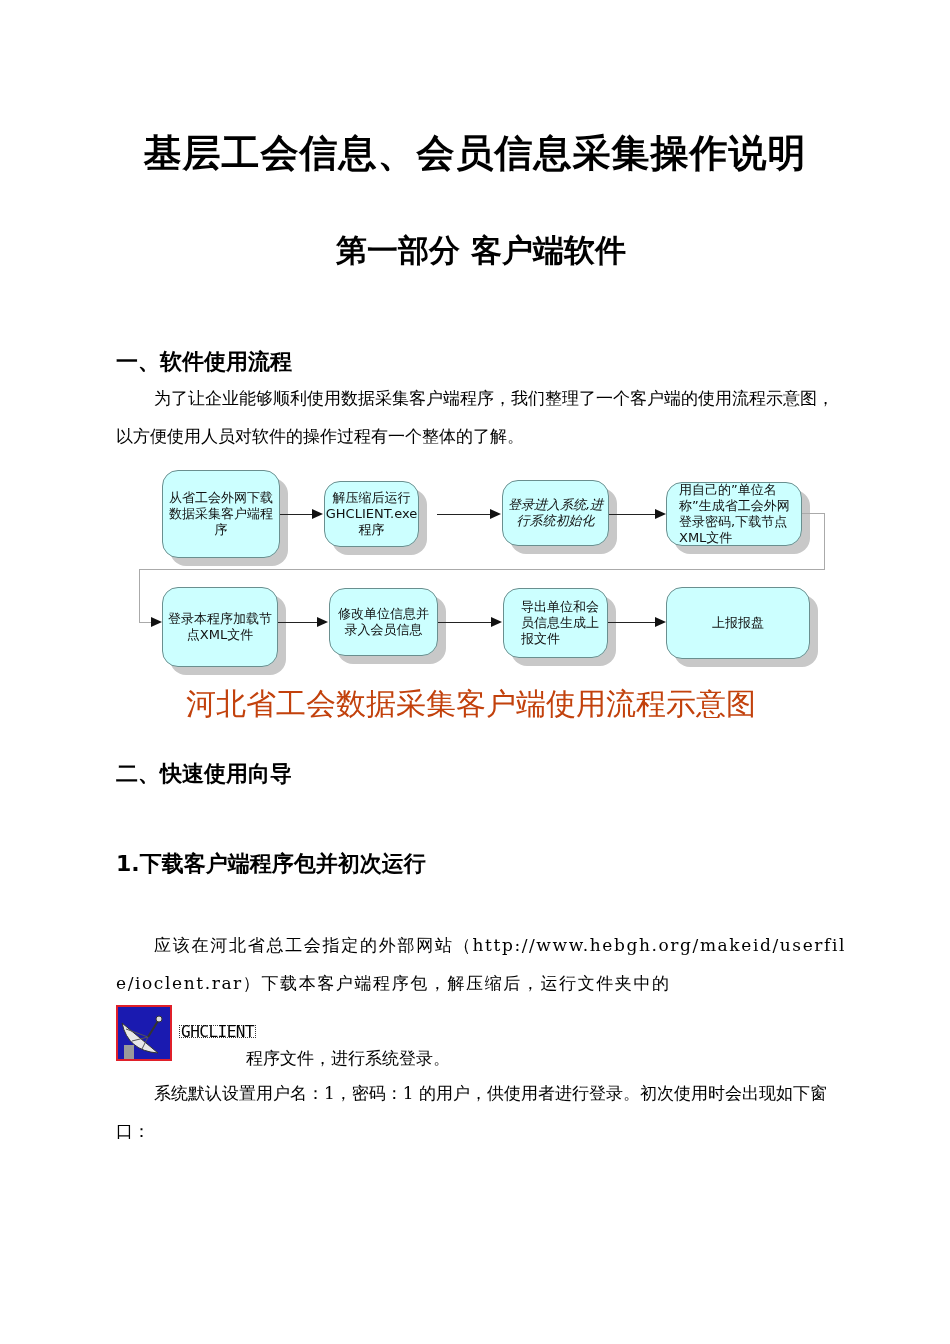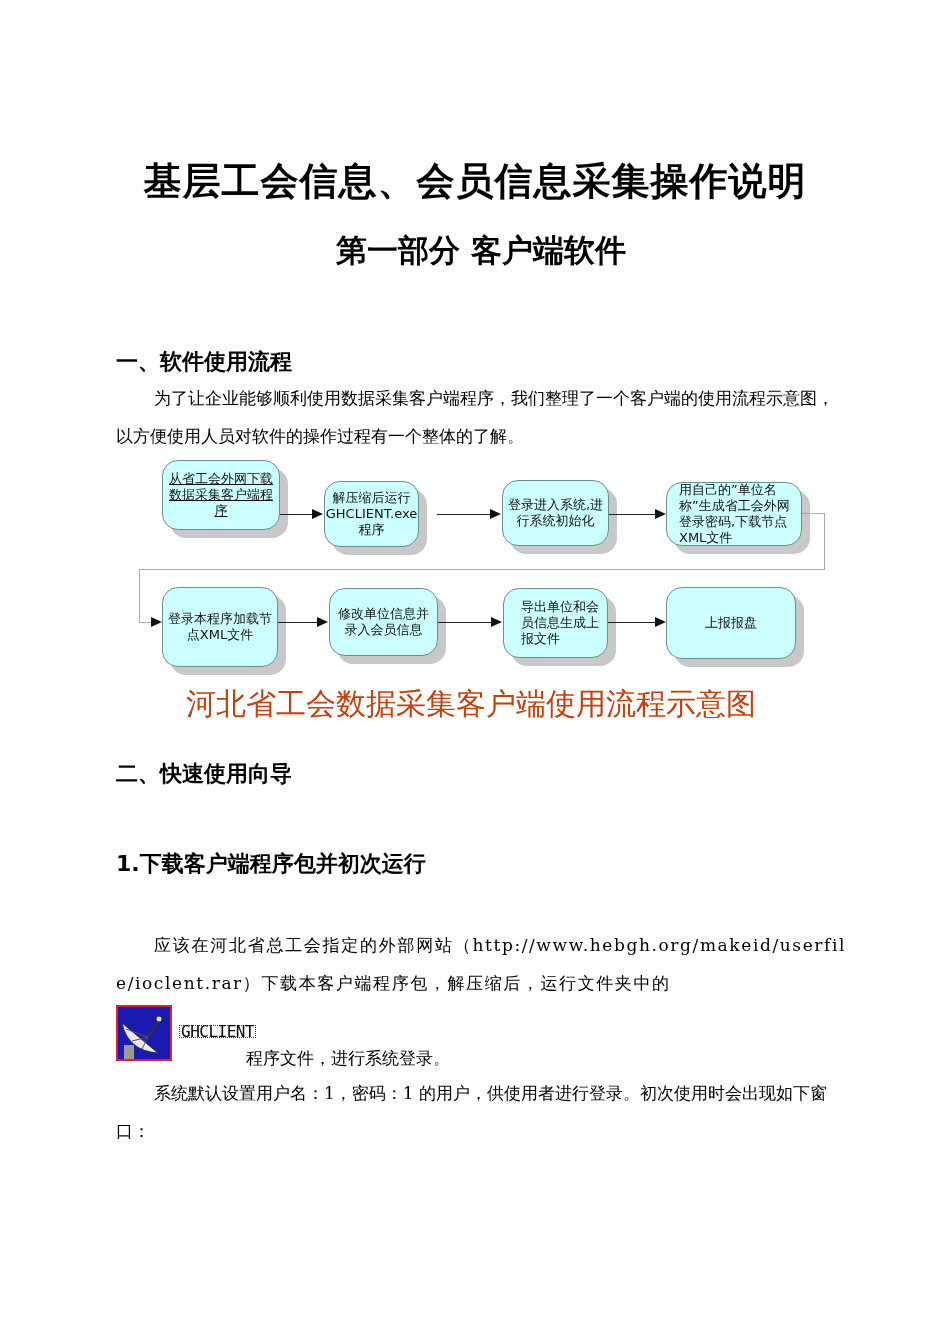--- a/index.html
+++ b/index.html
@@ -1,21 +1,21 @@
 <!DOCTYPE html>
 <html><head>
 <meta charset="utf-8">
 <style>
   html, body { margin: 0; padding: 0; background: #ffffff; }
   body { width: 950px; height: 1344px; position: relative; overflow: hidden;
          font-family: "DejaVu Serif", "Liberation Serif", serif; color: #000; }
   .abs { position: absolute; }
   .title { left: 0; width: 950px; top: 128px; text-align: center;
            font-family: "DejaVu Sans", "Liberation Sans", sans-serif; font-weight: bold;
-           font-size: 38px; letter-spacing: 1px; line-height: 50px; margin-top: 28px; }
+           font-size: 38px; letter-spacing: 1px; line-height: 50px; }
   .subtitle { left: 0; width: 962px; top: 228px; text-align: center;
               font-family: "DejaVu Sans", "Liberation Sans", sans-serif; font-weight: bold;
               font-size: 31px; line-height: 44px; }
   .h2 { left: 116px; font-family: "DejaVu Sans", "Liberation Sans", sans-serif; font-weight: bold;
         font-size: 22px; line-height: 30px; }
   .h3 { left: 116px; font-family: "DejaVu Sans", "Liberation Sans", sans-serif; font-weight: bold;
         font-size: 22px; line-height: 30px; }
   .para { left: 116px; width: 730px; font-size: 17px; line-height: 38px; text-indent: 38px; }
   .para.spaced { letter-spacing: 1.6px; text-align: justify; }
   .caption { left: 0; width: 942px; top: 686px; text-align: center;
@@ -44,43 +44,43 @@
 
 <div class="abs title">基层工会信息、会员信息采集操作说明</div>
 <div class="abs subtitle">第一部分  客户端软件</div>
 
 <div class="abs h2" style="top:307px;margin-top:40px;">一、软件使用流程</div>
 
 <div class="abs para" style="top:379px;">为了让企业能够顺利使用数据采集客户端程序，我们整理了一个客户端的使用流程示意图，以方便使用人员对软件的操作过程有一个整体的了解。</div>
 
 <div>
 
-  <div class="node" style="left:162px;top:460px;width:118px;height:70px;text-decoration:underline;">从省工会外网下载数据采集客户端程序</div>
+  <div class="node" style="left:162px;top:470px;width:118px;height:88px;">从省工会外网下载数据采集客户端程序</div>
   <div class="node" style="left:324px;top:481px;width:95px;height:66px;">解压缩后运行GHCLIENT.exe程序</div>
-  <div class="node" style="left:502px;top:480px;width:107px;height:66px;">登录进入系统,进行系统初始化</div>
+  <div class="node" style="left:502px;top:480px;width:107px;height:66px;font-style:italic;">登录进入系统,进行系统初始化</div>
   <div class="node left" style="left:666px;top:482px;width:136px;height:64px;padding-left:12px;">用自己的”单位名称”生成省工会外网登录密码,下载节点XML文件</div>
 
   <div class="arrow-line" style="left:280px;top:514px;width:32px;"></div>
   <div class="arrow-head" style="left:312px;top:509px;"></div>
   <div class="arrow-line" style="left:437px;top:514px;width:53px;"></div>
   <div class="arrow-head" style="left:490px;top:509px;"></div>
   <div class="arrow-line" style="left:609px;top:514px;width:46px;"></div>
   <div class="arrow-head" style="left:655px;top:509px;"></div>
 
   <div class="conn" style="left:802px;top:513px;width:22px;height:1px;"></div>
   <div class="conn" style="left:824px;top:513px;width:1px;height:56px;"></div>
   <div class="conn" style="left:139px;top:569px;width:686px;height:1px;"></div>
   <div class="conn" style="left:139px;top:569px;width:1px;height:53px;"></div>
   <div class="conn" style="left:139px;top:622px;width:12px;height:1px;"></div>
   <div class="arrow-head" style="left:151px;top:617px;"></div>
 
   <div class="node" style="left:162px;top:587px;width:116px;height:80px;">登录本程序加载节点XML文件</div>
   <div class="node" style="left:329px;top:588px;width:109px;height:68px;">修改单位信息并录入会员信息</div>
   <div class="node left" style="left:503px;top:588px;width:105px;height:70px;padding-left:17px;">导出单位和会员信息生成上报文件</div>
-  <div class="node" style="left:666px;top:587px;width:130px;height:72px;">上报报盘</div>
+  <div class="node" style="left:666px;top:587px;width:144px;height:72px;">上报报盘</div>
 
   <div class="arrow-line" style="left:278px;top:622px;width:39px;"></div>
   <div class="arrow-head" style="left:317px;top:617px;"></div>
   <div class="arrow-line" style="left:438px;top:622px;width:53px;"></div>
   <div class="arrow-head" style="left:491px;top:617px;"></div>
   <div class="arrow-line" style="left:608px;top:622px;width:47px;"></div>
   <div class="arrow-head" style="left:655px;top:617px;"></div>
 </div>
 
 <div class="abs caption">河北省工会数据采集客户端使用流程示意图</div>

